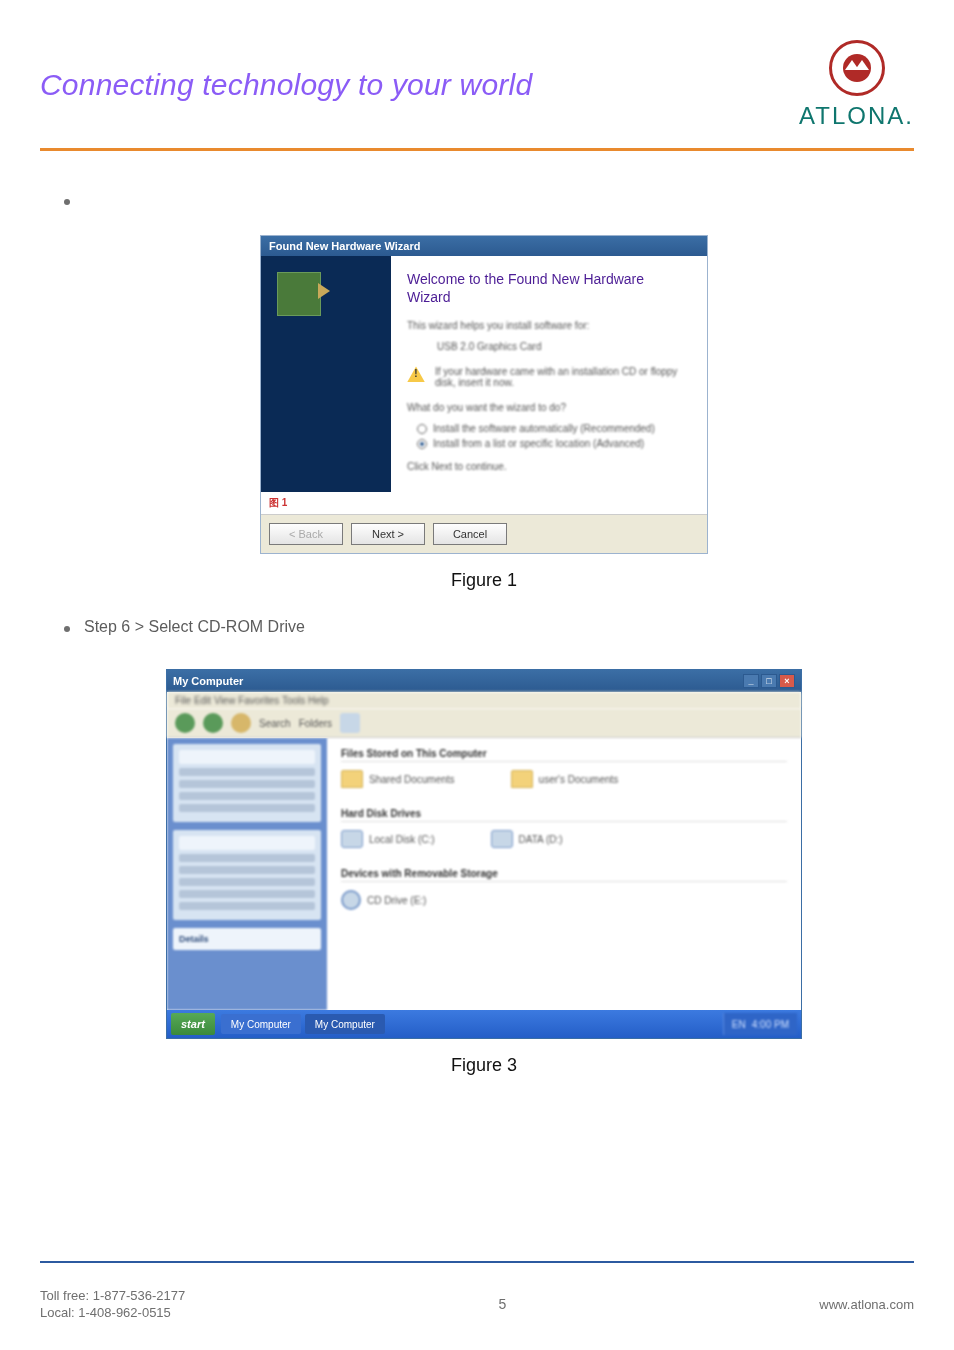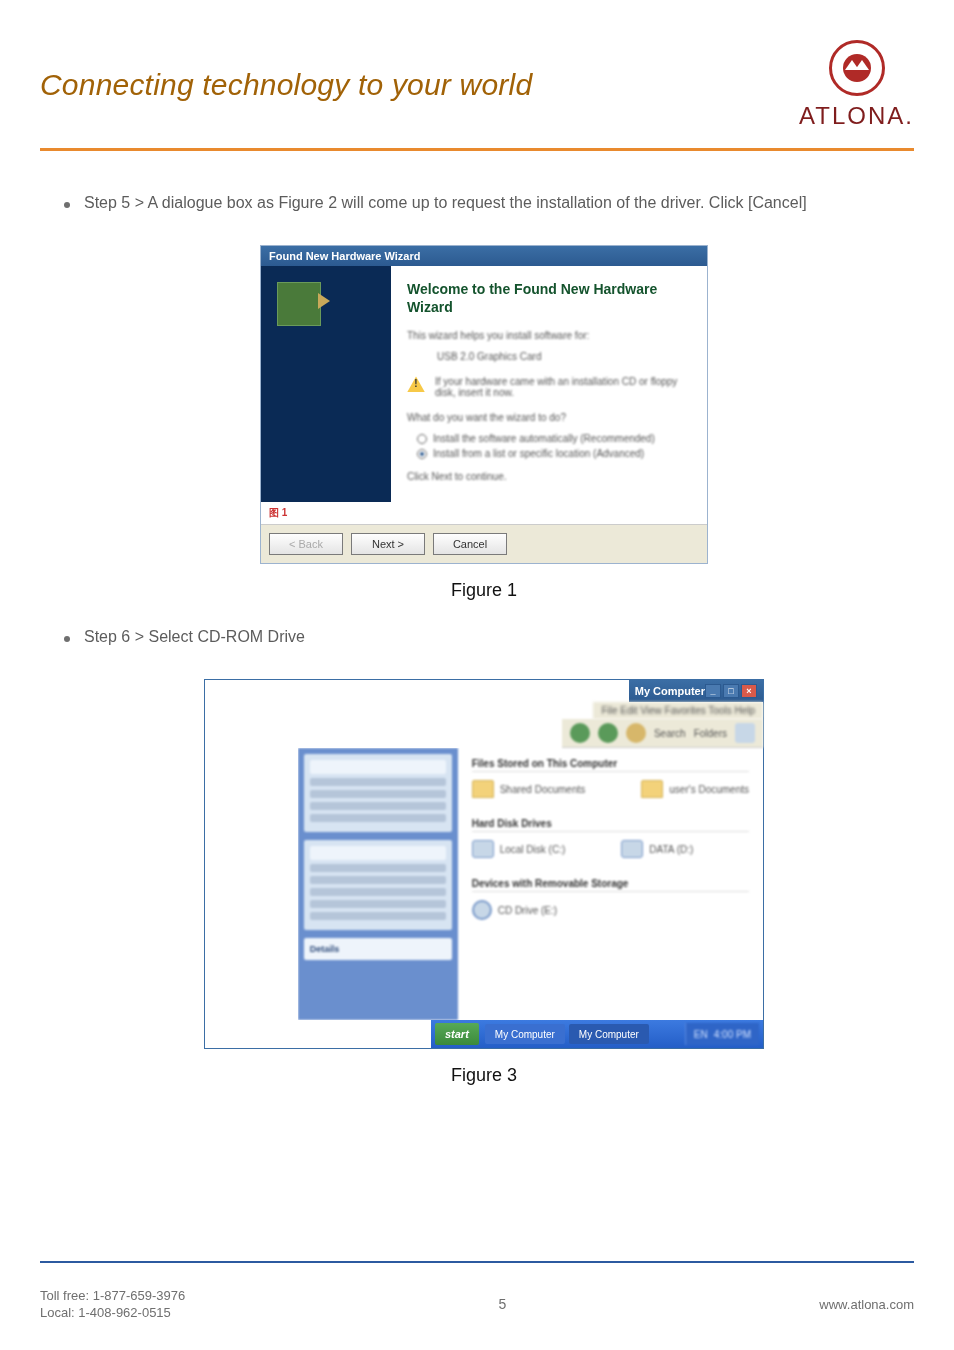--- a/index.html
+++ b/index.html
@@ -1,54 +1,54 @@
 <!DOCTYPE html>
 <html><head>
 <meta charset="utf-8">
 <style>
   * { box-sizing: border-box; margin: 0; padding: 0; }
   html, body { width: 954px; height: 1350px; font-family: "Segoe UI", Tahoma, sans-serif; background: #fff; color: #333; }
   .page { width: 954px; height: 1350px; position: relative; padding: 40px 40px 0 40px; }
   .header-row { display: flex; align-items: center; justify-content: space-between; padding-bottom: 18px; }
-  .tagline { font-style: italic; color: #a16207; font-size: 30px; font-weight: 400; letter-spacing: 0.2px; }
+  .tagline { font-style: italic; color: #8b5cf6; font-size: 30px; font-weight: 400; letter-spacing: 0.2px; }
   .logo-wrap { display: flex; flex-direction: column; align-items: center; gap: 6px; }
   .logo-badge { width: 56px; height: 56px; border-radius: 50%; border: 3px solid #b02a27; display: flex; align-items: center; justify-content: center; }
   .logo-inner { width: 28px; height: 28px; border-radius: 50%; background: #b02a27; position: relative; }
   .logo-inner::before, .logo-inner::after { content: ""; position: absolute; width: 0; height: 0; border-left: 7px solid transparent; border-right: 7px solid transparent; border-bottom: 10px solid #fff; top: 6px; }
   .logo-inner::before { left: 2px; }
   .logo-inner::after { right: 2px; }
-  .logo-word { font-size: 24px; letter-spacing: 2px; color: #7f1d1d; font-family: Verdana, sans-serif; }
+  .logo-word { font-size: 24px; letter-spacing: 2px; color: #0f766e; font-family: Verdana, sans-serif; }
   .hr-orange { height: 3px; background: #e98a2e; width: 100%; }
   .content { padding: 40px 10px 0 24px; }
   .bullet-row { display: flex; gap: 14px; align-items: baseline; margin-bottom: 30px; }
   .bullet-dot { width: 6px; height: 6px; background: #6f6f6f; border-radius: 50%; margin-top: 8px; flex: none; }
   .bullet-text { font-size: 16px; color: #5c5c5c; line-height: 1.5; }
   .figure-area { display: flex; flex-direction: column; align-items: center; margin-bottom: 24px; }
   .wizard-box { width: 448px; border: 1px solid #9cb3cf; background: #fff; font-family: Tahoma, sans-serif; }
   .wizard-title { background: linear-gradient(#3b6ea5, #2c5a90); color: #fff; font-size: 11px; padding: 4px 8px; font-weight: bold; }
   .wizard-body { display: flex; }
   .wizard-side { width: 130px; background: linear-gradient(#0a2a55, #0a2a55); padding: 16px 0 0 16px; }
   .wizard-icon { width: 44px; height: 44px; background: #4a7a3a; border: 1px solid #6a9a5a; position: relative; }
   .wizard-icon::after { content: ""; position: absolute; right: -10px; top: 10px; width: 0; height: 0; border-top: 8px solid transparent; border-bottom: 8px solid transparent; border-left: 12px solid #c9a95a; }
   .wizard-main { flex: 1; padding: 14px 16px 10px 16px; font-size: 11px; color: #333; }
-  .wizard-h { font-size: 14px; font-weight: bold; color: #14532d; margin-bottom: 14px; line-height: 1.3; filter: blur(0.5px); }
+  .wizard-h { font-size: 14px; font-weight: normal; color: #4c1d95; margin-bottom: 14px; line-height: 1.3; filter: blur(0.5px); }
   .wizard-p { margin-bottom: 10px; filter: blur(1px); color: #555; font-size: 10px; }
   .wizard-indent { margin-left: 30px; }
   .wizard-warn-row { display: flex; gap: 10px; margin: 14px 0; align-items: flex-start; }
   .warn-icon { width: 18px; height: 16px; background: #f7c948; position: relative; clip-path: polygon(50% 0, 100% 100%, 0 100%); flex: none; }
   .warn-icon::after { content: "!"; position: absolute; left: 0; right: 0; text-align: center; top: 2px; font-size: 10px; font-weight: bold; color: #333; }
   .wizard-radio-row { display: flex; gap: 6px; align-items: center; margin-left: 10px; margin-bottom: 4px; filter: blur(1px); font-size: 10px; color: #555; }
   .radio-dot { width: 10px; height: 10px; border: 1px solid #666; border-radius: 50%; flex: none; position: relative; }
   .radio-dot.sel::after { content: ""; position: absolute; inset: 2px; background: #2c5a90; border-radius: 50%; }
   .wizard-footer { border-top: 1px solid #ccc; padding: 8px; display: flex; justify-content: flex-start; gap: 8px; background: #ece9d8; }
   .wiz-btn { min-width: 74px; height: 22px; border: 1px solid #7a7a7a; background: linear-gradient(#fefefe, #e4e4e4); font-size: 11px; display: inline-flex; align-items: center; justify-content: center; color: #333; filter: blur(0.6px); }
   .wiz-num { font-size: 10px; color: #c33; padding: 4px 8px; font-weight: bold; }
   .fig-caption { font-size: 18px; color: #111; margin-top: 16px; font-family: Arial, sans-serif; }
 
-  .explorer-box { width: 560px; height: 370px; border: 1px solid #3b6ea5; background: #fff; font-family: Tahoma, sans-serif; display: flex; flex-direction: column; font-size: 10px; color: #555; align-items: flex-end; }
+  .explorer-box { width: 636px; height: 370px; border: 1px solid #3b6ea5; background: #fff; font-family: Tahoma, sans-serif; display: flex; flex-direction: column; font-size: 10px; color: #555; }
   .exp-title { background: linear-gradient(#3b6ea5, #2c5a90); color: #fff; padding: 4px 6px; font-size: 11px; font-weight: bold; display: flex; justify-content: space-between; align-items: center; }
   .exp-title-ctrls { display: flex; gap: 2px; }
   .exp-ctrl { width: 16px; height: 14px; background: #4a7ab0; border: 1px solid #2c5a90; display: flex; align-items: center; justify-content: center; color: #fff; font-size: 9px; }
   .exp-ctrl.red { background: #d85a4a; }
   .exp-menu { padding: 3px 8px; font-size: 10px; filter: blur(1.4px); color: #555; background: #ece9d8; }
   .exp-toolbar { display: flex; align-items: center; gap: 8px; padding: 4px 8px; background: #ece9d8; border-bottom: 1px solid #ccc; filter: blur(1.2px); }
   .tb-icon { width: 20px; height: 20px; border-radius: 50%; background: #5a9a5a; flex: none; }
   .tb-icon.b { background: #5a9a5a; }
   .exp-body { flex: 1; display: flex; overflow: hidden; }
   .exp-side { width: 160px; background: #6a8fce; padding: 6px; display: flex; flex-direction: column; gap: 8px; filter: blur(0.8px); }
@@ -87,21 +87,20 @@
         </div>
       <div class="logo-word">ATLONA.</div>
     </div>
   </div>
   <div class="hr-orange"></div>
 
   <div class="content">
 
     <div class="bullet-row">
       <div class="bullet-dot"></div>
-      <div class="bullet-text">Step 5 &gt; A dialogue box as Figure 2 will come up to request the installation of the driver. Click [Cancel]</div>
     </div>
 
     <div class="figure-area">
       <div class="wizard-box">
         <div class="wizard-title">Found New Hardware Wizard</div>
         <div class="wizard-body">
           <div class="wizard-side">
             <div class="wizard-icon"></div>
           </div>
           <div class="wizard-main">
@@ -227,21 +226,21 @@
       </div>
       <div class="fig-caption">Figure 3</div>
     </div>
 
   </div>
 
   <div class="page-footer">
     <div class="hr-blue"></div>
     <div class="foot-row">
       <div class="foot-left">
-        <div>Toll free: 1-877-659-3976</div>
+        <div>Toll free: 1-877-536-2177</div>
         <div>Local: 1-408-962-0515</div>
       </div>
       <div class="foot-page">5</div>
       <div>www.atlona.com</div>
     </div>
   </div>
 
 </div>
 
 </body></html>

